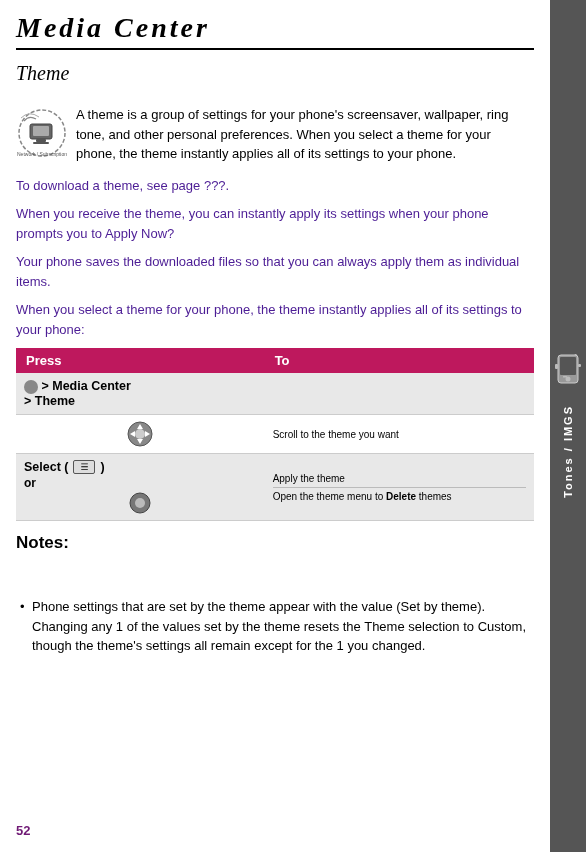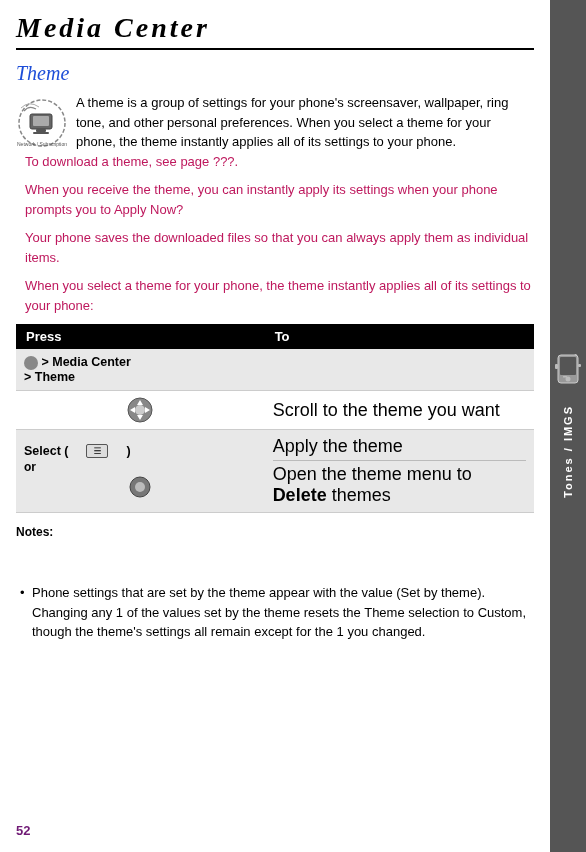--- a/index.html
+++ b/index.html
@@ -39,29 +39,29 @@
       border-bottom: 2px solid #000;
       padding-bottom: 4px;
       margin-bottom: 12px;
     }
 
     
     .section-heading {
       font-family: 'Times New Roman', Times, serif;
       font-size: 20px;
       font-style: italic;
-      color: #1d4ed8;
-      margin-bottom: 8px;
+      color: #000000;
+      margin-bottom: 20px;
     }
 
     
     .theme-intro {
       display: flex;
-      align-items: center;
-      margin-bottom: 0;
+      align-items: flex-start;
+      margin-bottom: 12px;
     }
 
     .theme-icon {
       width: 52px;
       height: 52px;
       flex-shrink: 0;
       margin-right: 8px;
       margin-top: 2px;
       position: relative;
     }
@@ -74,35 +74,34 @@
     .theme-intro-text {
       font-size: 13px;
       line-height: 1.5;
       color: #000;
     }
 
     
     .body-paragraph {
       font-size: 13px;
       line-height: 1.55;
-      color: #be185d;
+      color: #4c1d95;
       margin-bottom: 8px;
-      margin-left: 9px;
     }
 
     
     .press-to-table {
       width: 100%;
       border-collapse: collapse;
       margin-bottom: 12px;
       font-size: 13px;
     }
 
     .press-to-table thead tr {
-      background: #000000;
+      background: #be185d;
       color: #fff;
     }
 
     .press-to-table thead th {
       padding: 5px 10px;
       text-align: left;
       font-weight: bold;
       font-size: 13px;
     }
 
@@ -123,21 +122,21 @@
       vertical-align: middle;
     }
 
     .press-to-table td:first-child {
       width: 48%;
       font-size: 12.5px;
     }
 
     .press-to-table td:last-child {
       width: 52%;
-      font-size: 18px;
+      font-size: 10px;
     }
 
     
     .bold-text { font-weight: bold; }
 
     .icon-circle-small {
       display: inline-block;
       width: 14px;
       height: 14px;
       border-radius: 50%;
@@ -162,30 +161,30 @@
       vertical-align: middle;
       background: #ddd;
       font-size: 9px;
       margin: 0 1px;
     }
 
     
     .select-row {
       display: flex;
       align-items: center;
-      gap: 17px;
+      gap: 4px;
     }
 
     
     .notes-section {
       margin-top: 4px;
     }
 
     .notes-heading {
-      font-size: 12px;
+      font-size: 17px;
       font-weight: bold;
       margin-bottom: 18px;
     }
 
     .notes-list {
       list-style: none;
       padding: 0;
     }
 
     .notes-list li {

